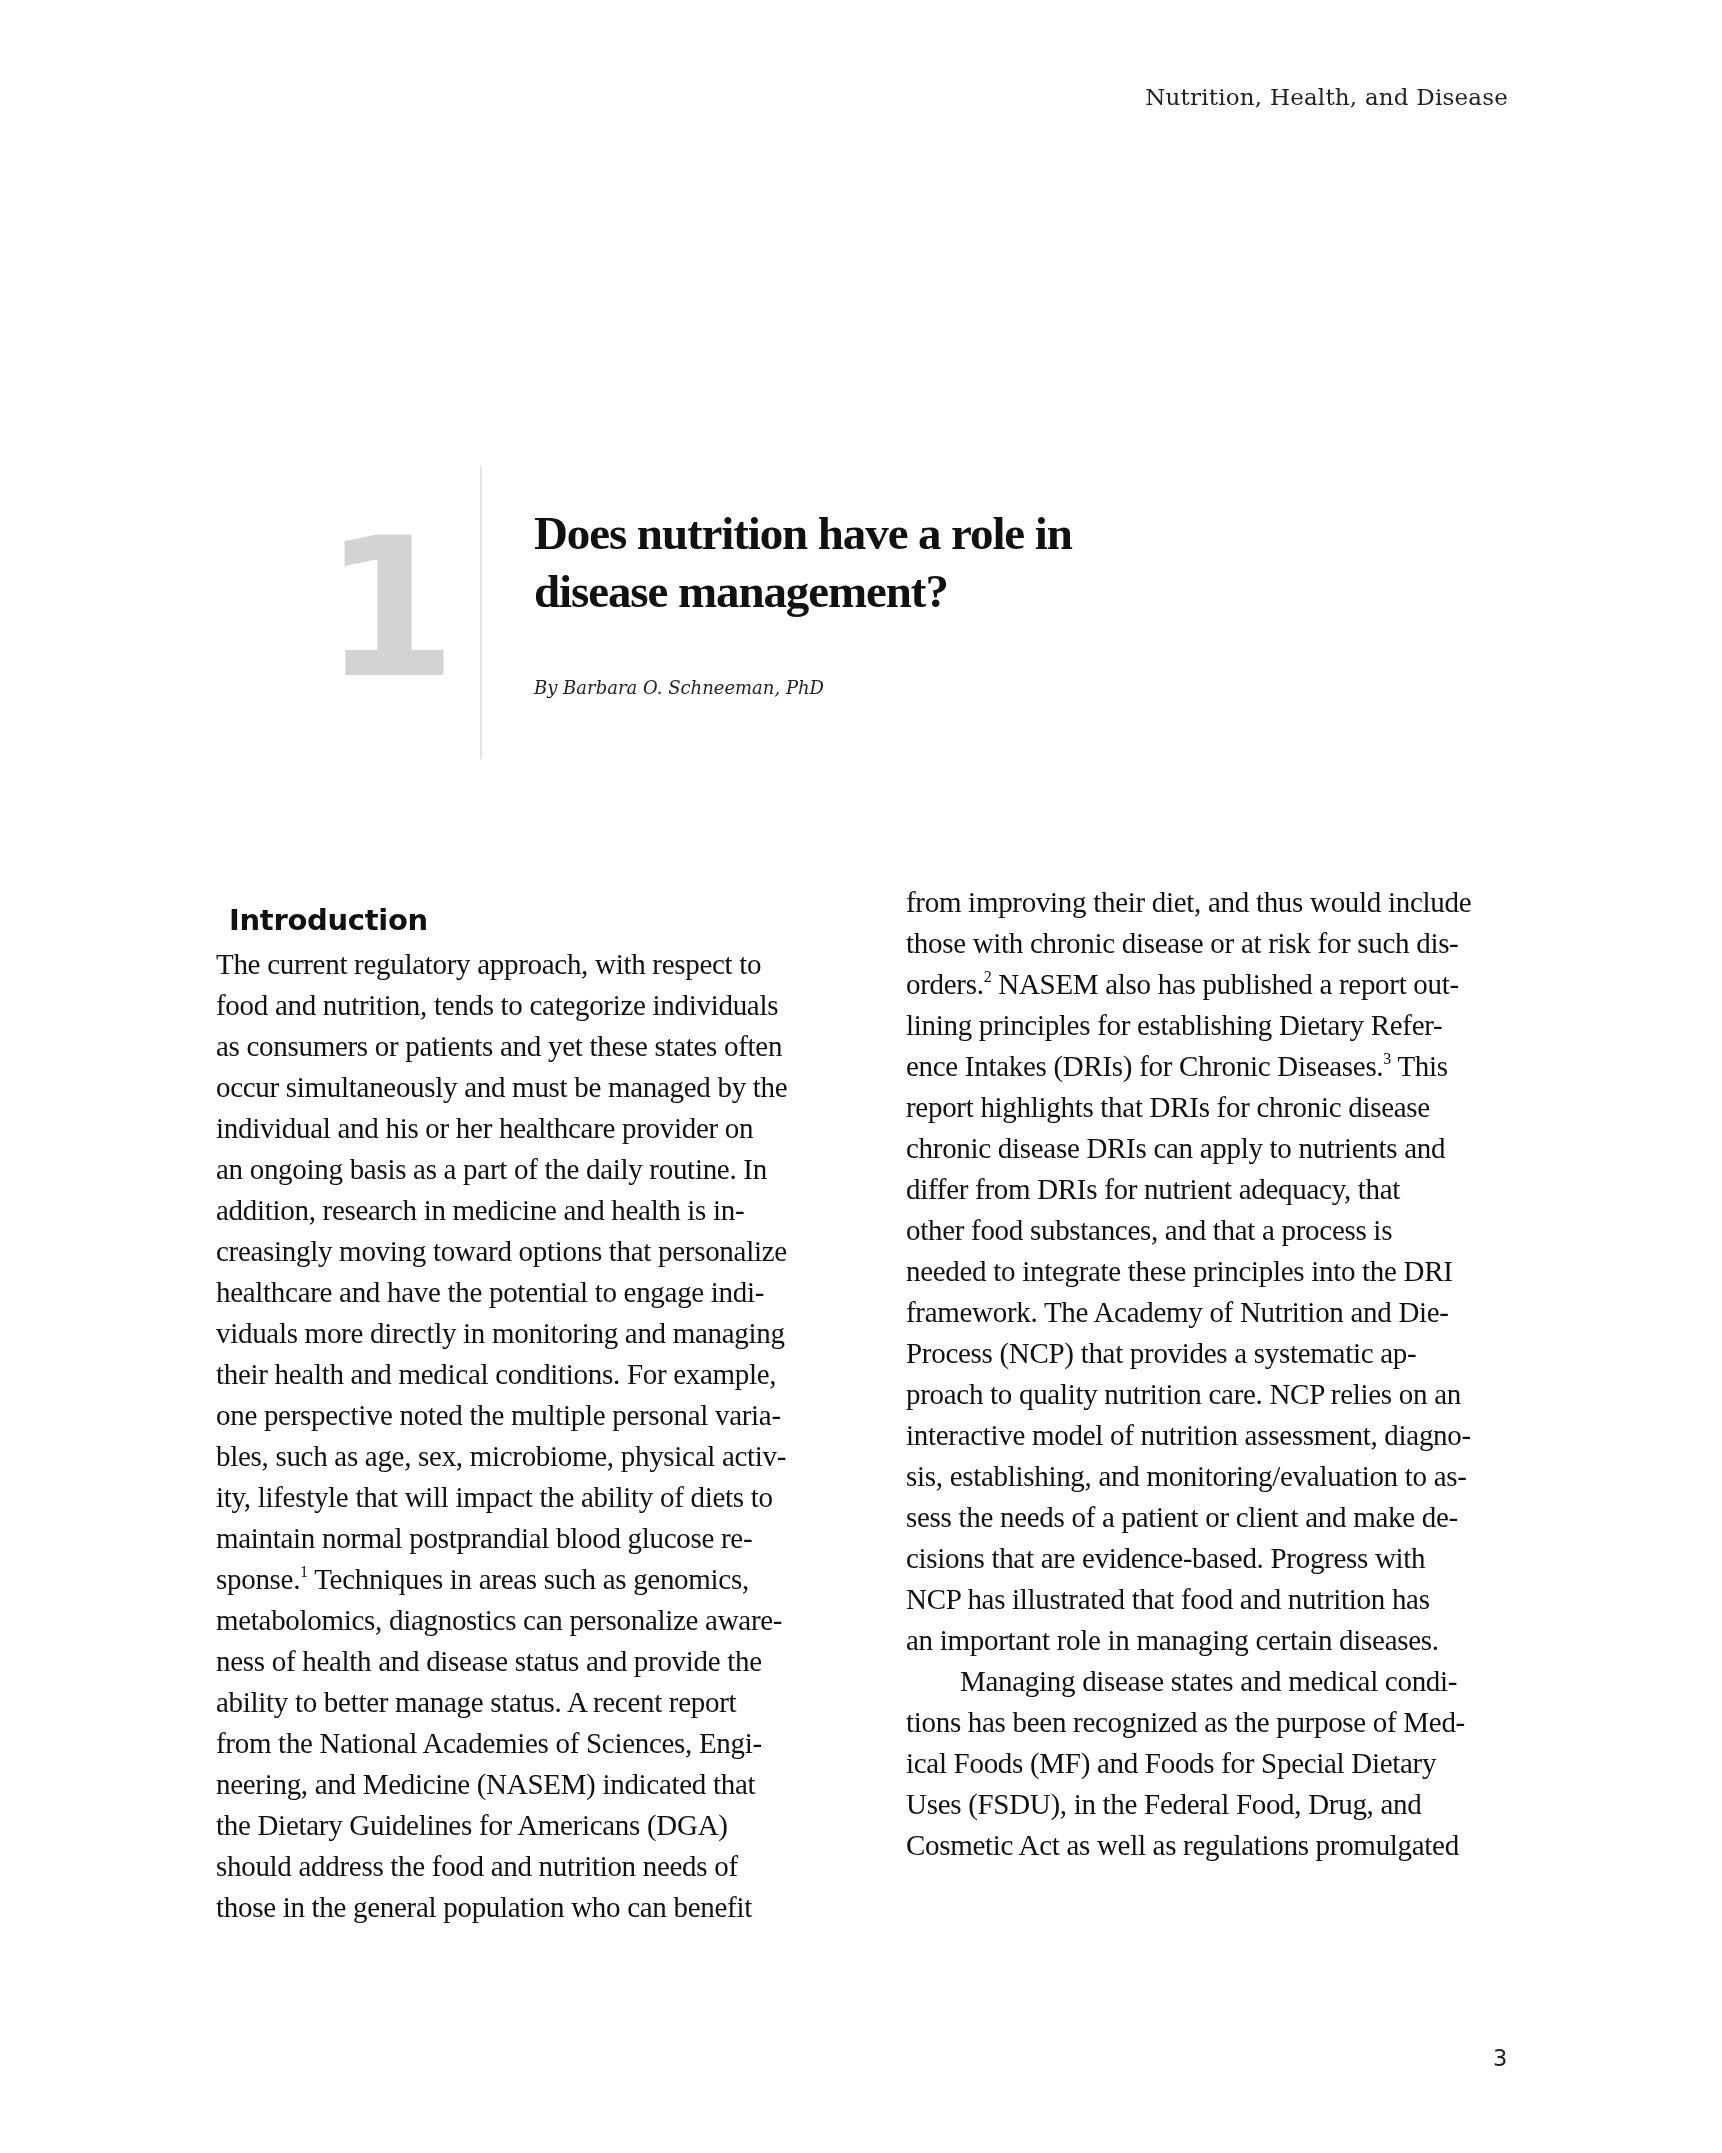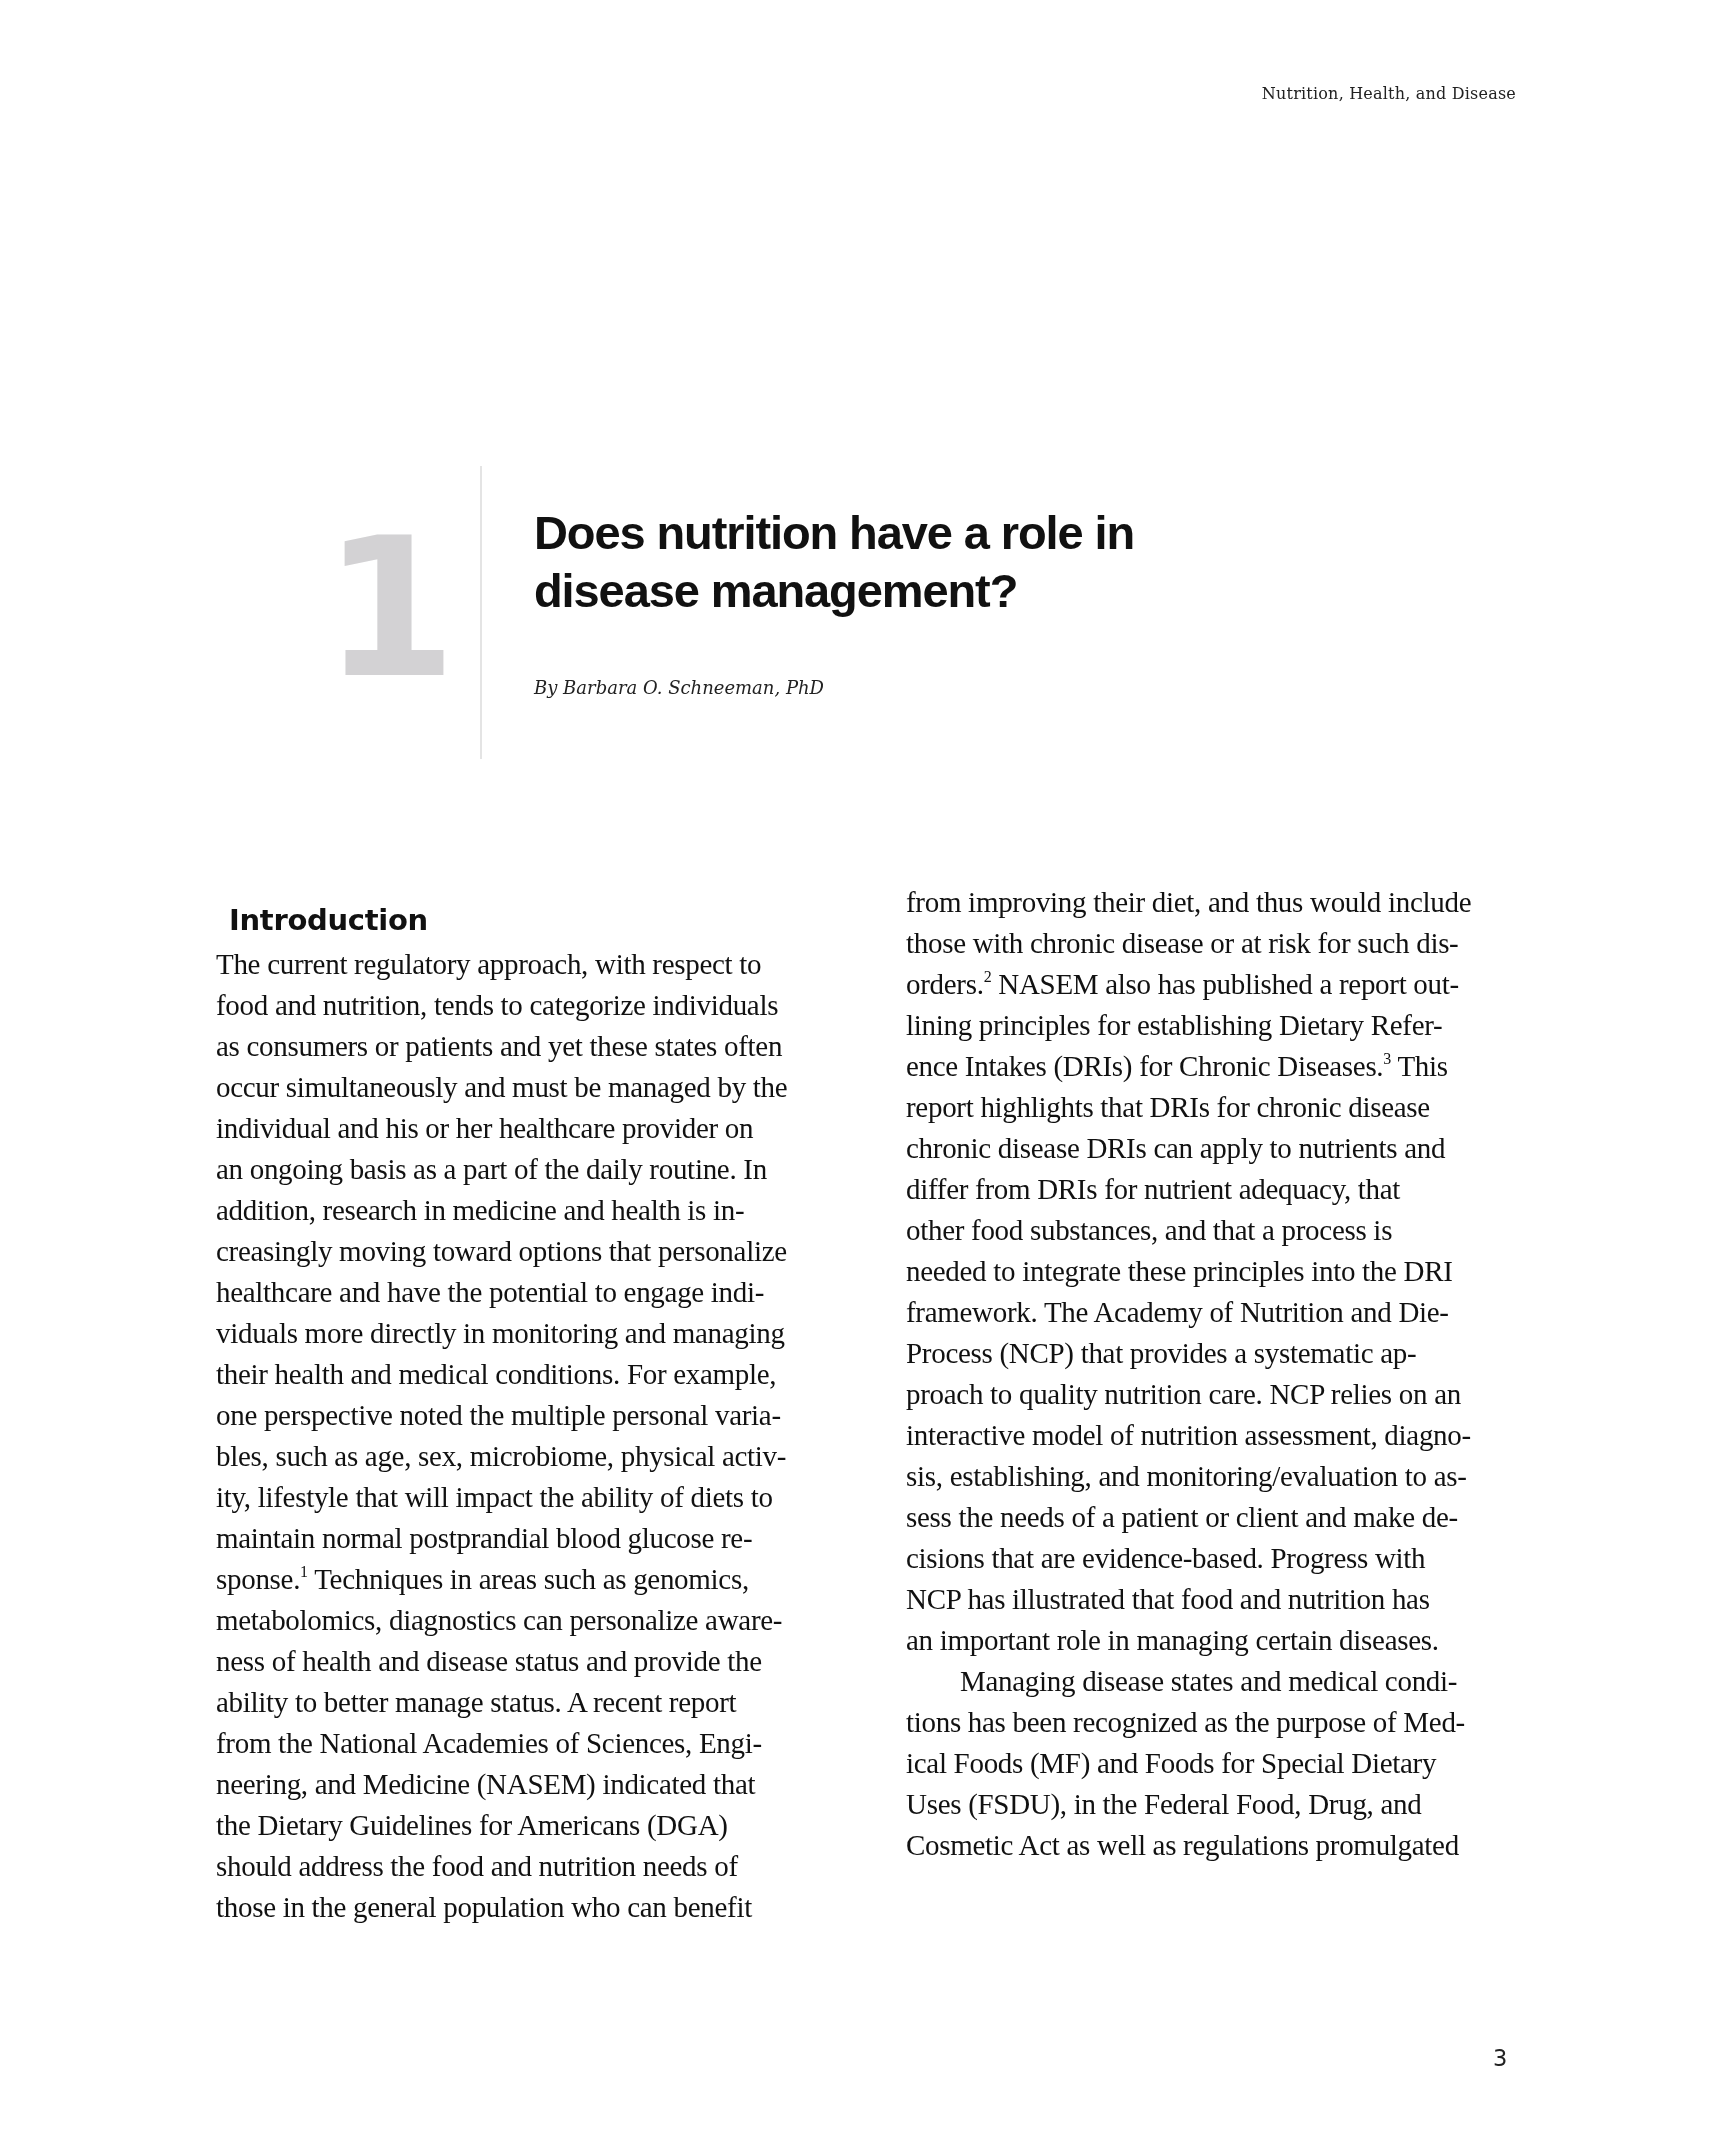--- a/index.html
+++ b/index.html
@@ -1,31 +1,31 @@
 <!DOCTYPE html>
 <html style="font-size:15px"><head>
 <meta charset="utf-8">
 <style>
   html, body { margin: 0; padding: 0; background: #ffffff; }
   body { width: 1722px; height: 2153px; position: relative; overflow: hidden; color: #111; }
   .running-head {
-    position: absolute; top: 84px; right: 206px;
-    font-family: "DejaVu Serif", serif; font-size: 16px; color: #222; letter-spacing: 0.2px;
+    position: absolute; top: 84px; right: 214px;
+    font-family: "DejaVu Serif", serif; font-size: 23px; color: #222; letter-spacing: 0.2px;
   }
   .chapter-num {
     position: absolute; left: 323px; top: 513px;
     font-family: "DejaVu Sans", sans-serif; font-weight: bold; font-size: 192px; line-height: 1;
     color: #d3d2d4;
   }
   .divider {
     position: absolute; left: 480px; top: 466px; width: 1.9px; height: 293px; background: #e4e4e4;
   }
   .title {
     position: absolute; left: 534px; top: 504px; margin: 0;
-    font-family: Liberation Sans, sans-serif; font-weight: bold; font-size: 47px; line-height: 58px;
+    font-family: Liberation Serif, serif; font-weight: bold; font-size: 47px; line-height: 58px;
     letter-spacing: -1.1px; color: #111;
   }
   .title span { display: block; }
   .byline {
     position: absolute; left: 534px; top: 677px;
     font-family: "DejaVu Serif", serif; font-style: italic; font-size: 18px; color: #222;
   }
   .section-heading {
     position: absolute; left: 216px; top: 890px; margin: 13px;
     font-family: "DejaVu Sans", sans-serif; font-weight: bold; font-size: 29px; color: #111;

